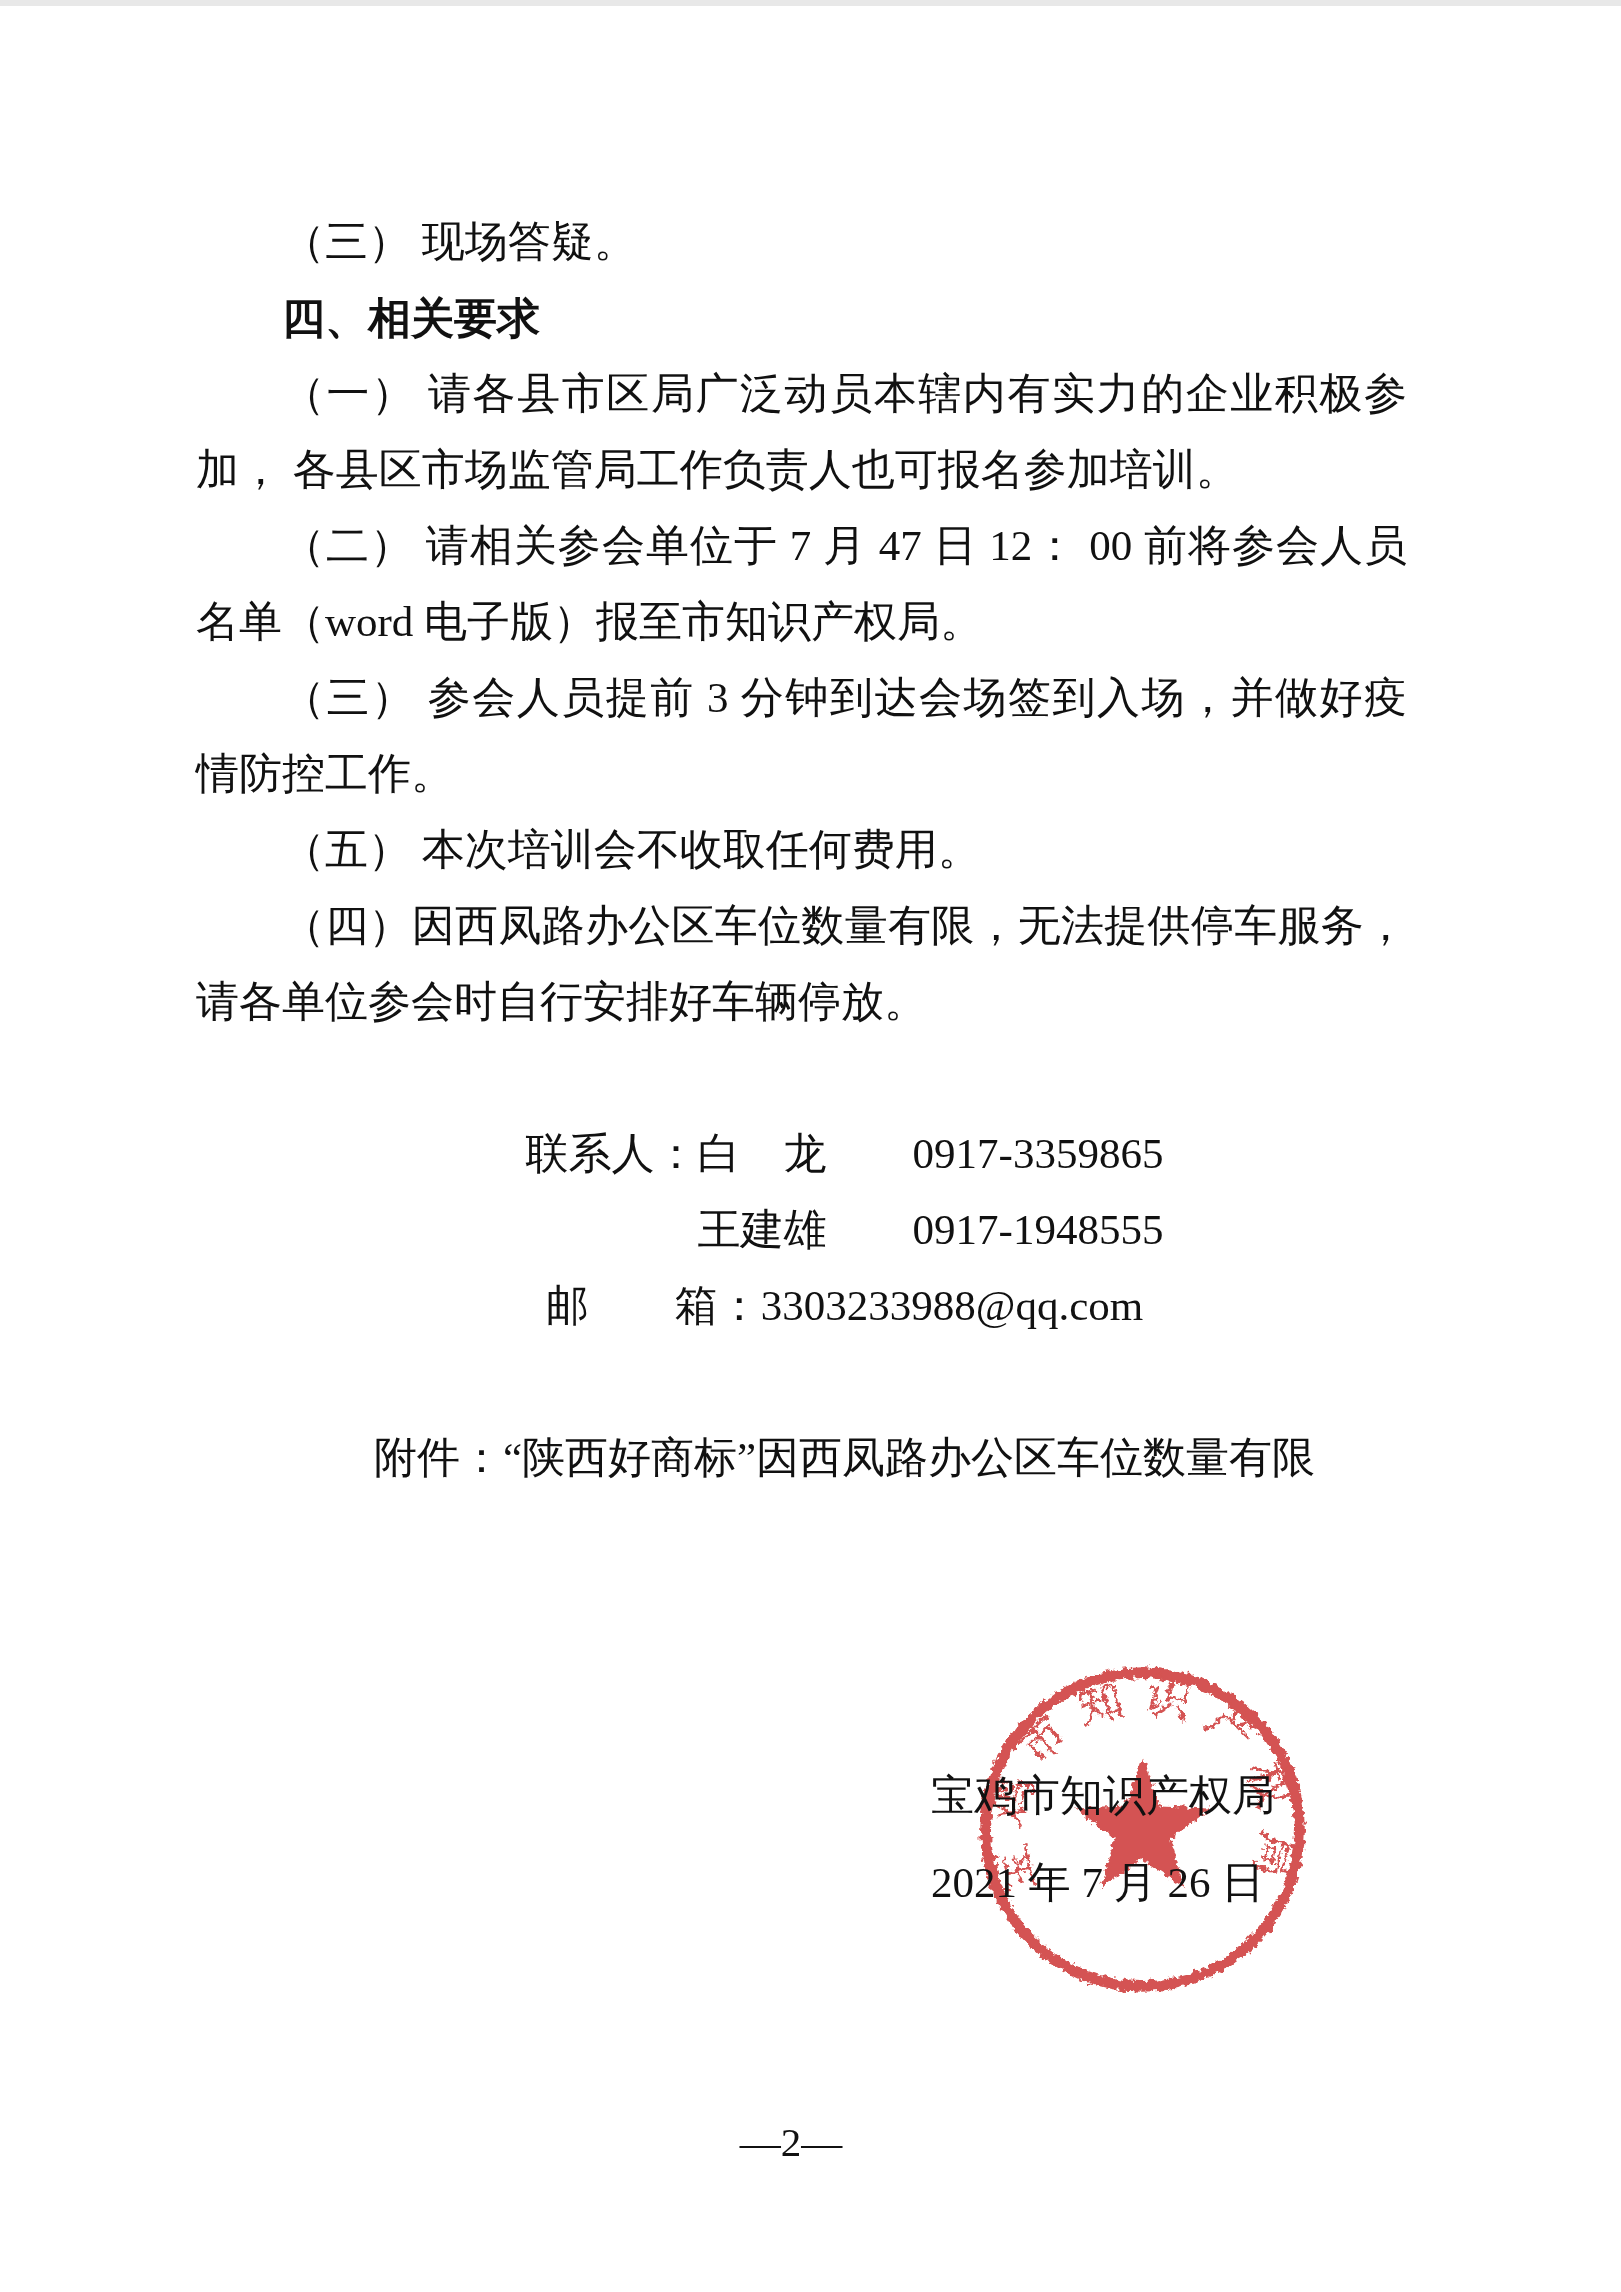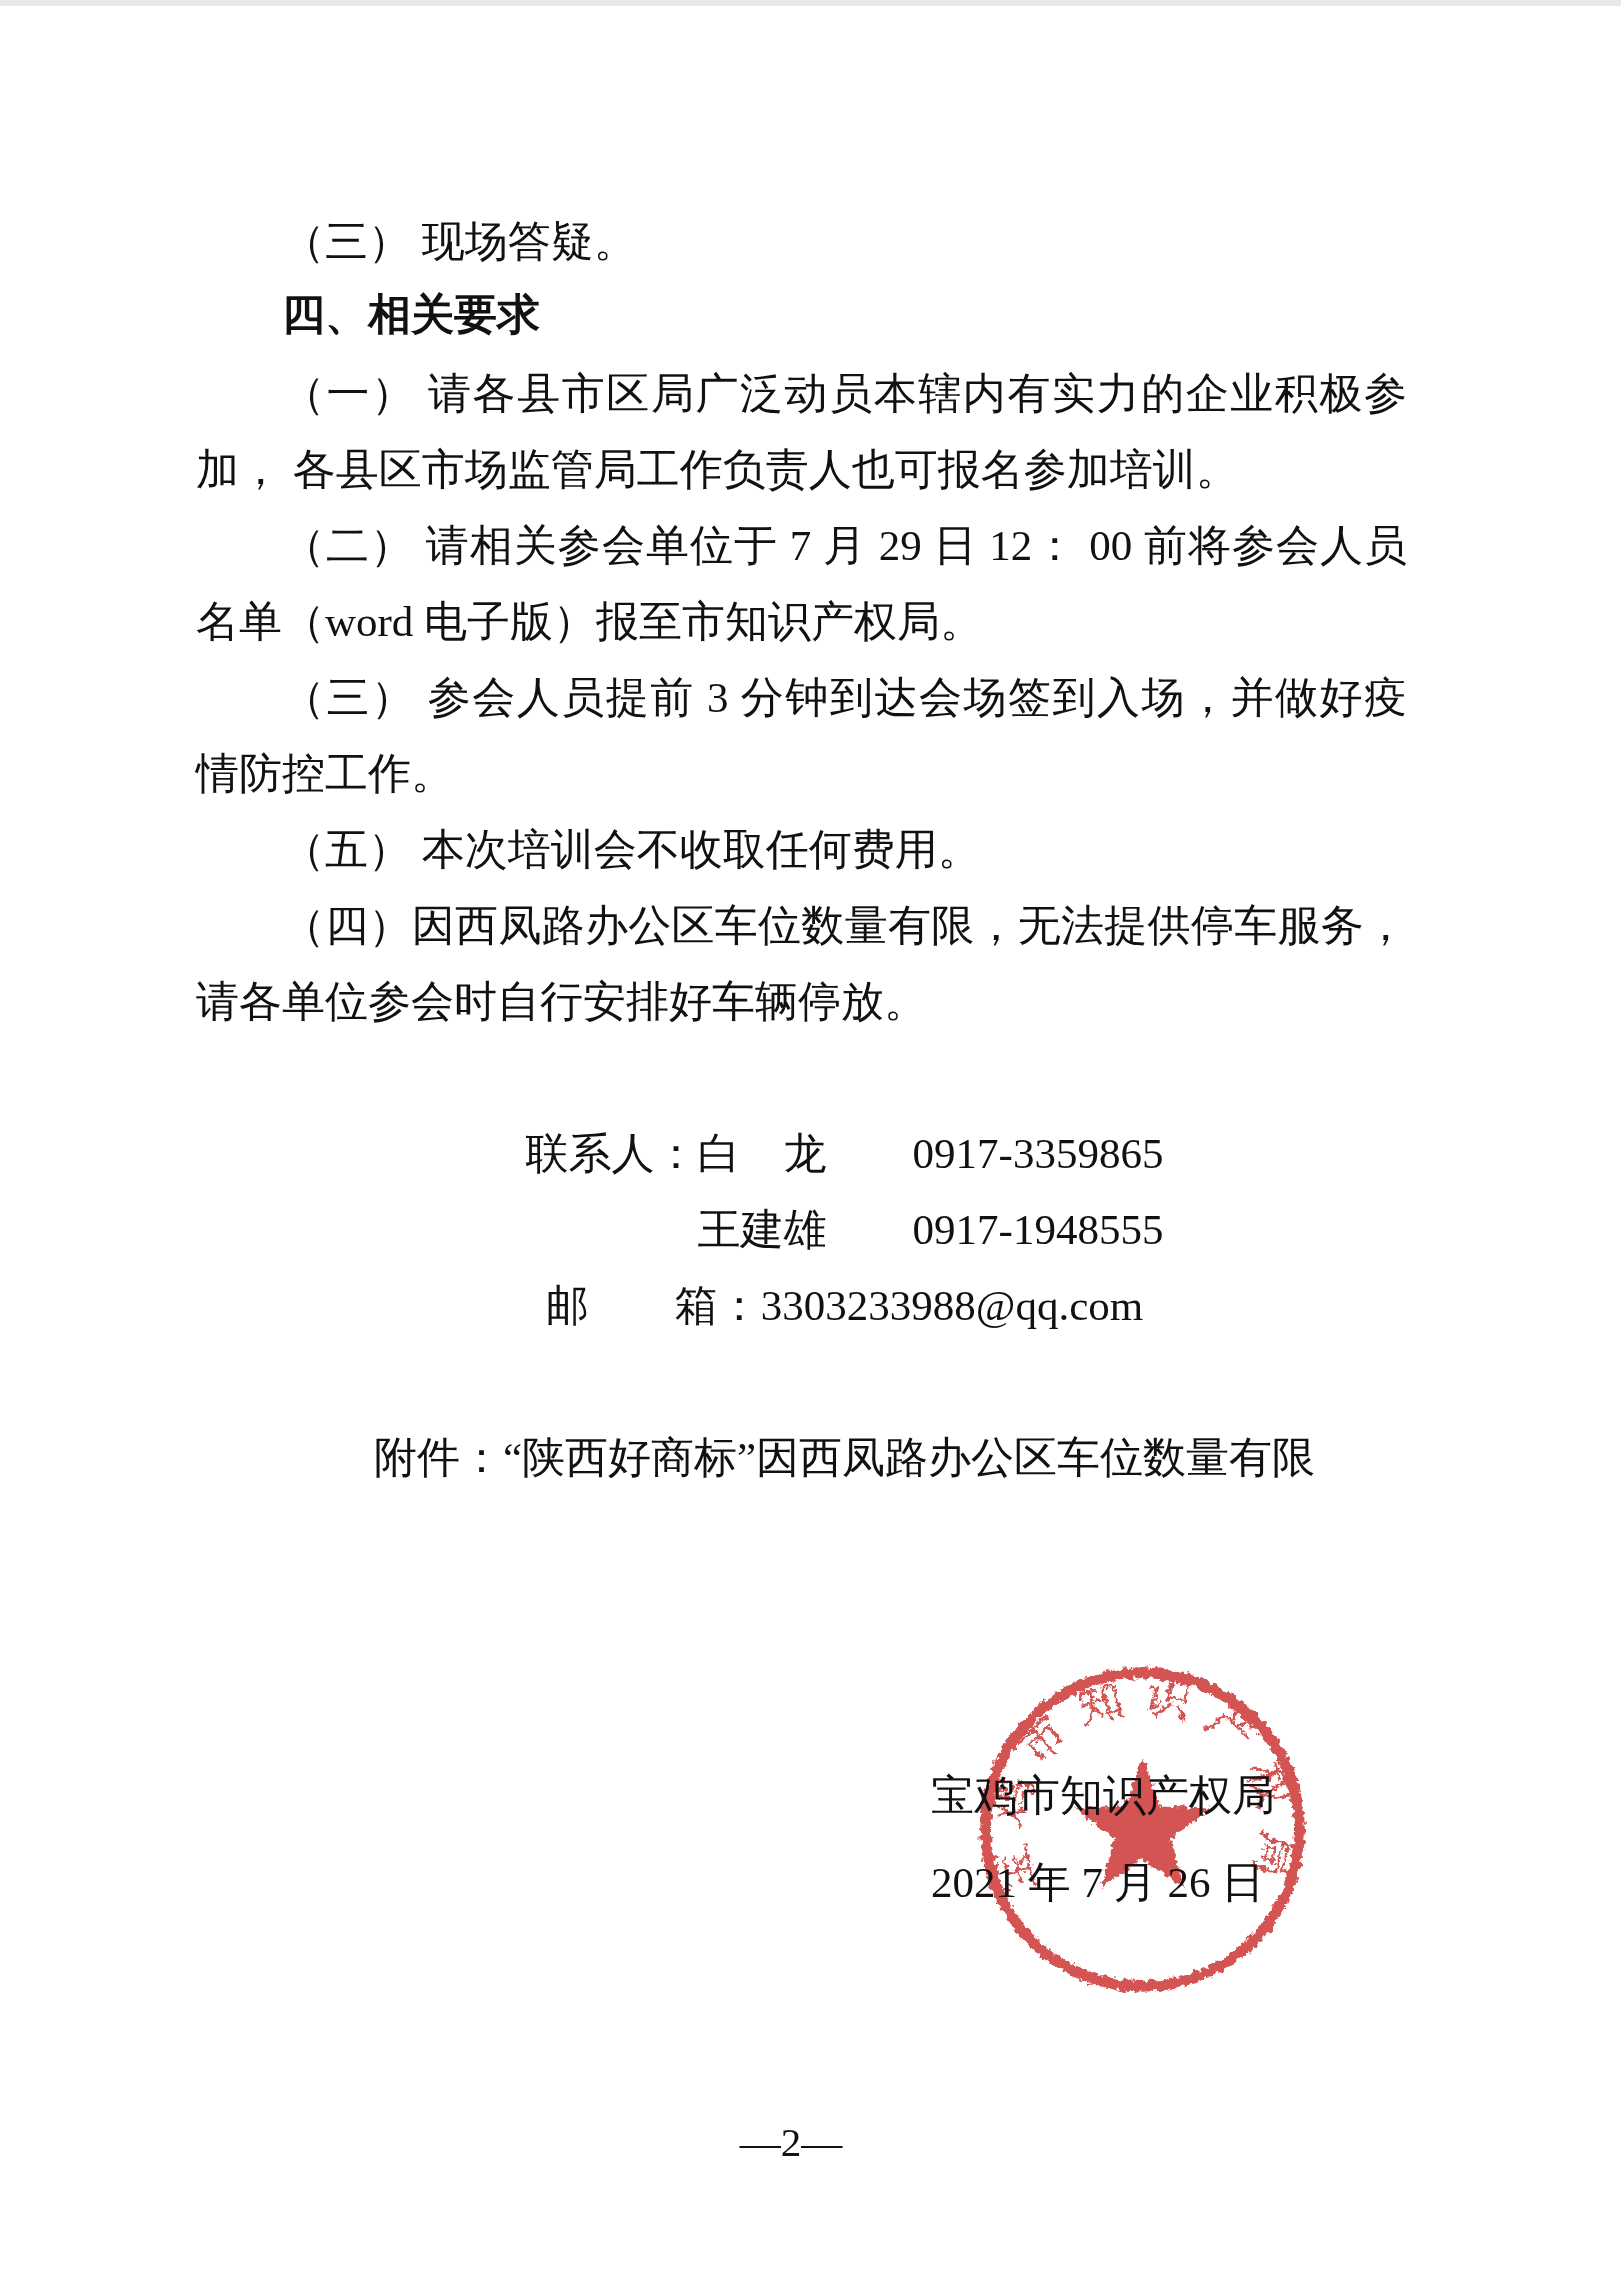--- a/index.html
+++ b/index.html
@@ -14,21 +14,21 @@
   }
   .body-text {
     position:absolute;
     left:196px; top:198px; width:1211px;
     font-size:43px; line-height:76px;
     text-align:justify;
     z-index:2;
   }
   .para { margin:0; text-indent:2em; }
   .heading {
-    font-family:Liberation Mono, monospace;
+    font-family:Liberation Sans, sans-serif;
     font-weight:bold;
     text-align:left;
   }
   .plainline { margin:0; text-indent:2em; white-space:pre; text-align:center; }
   .spacer { height:76px; }
   .signature {
     position:absolute;
     left:931px; top:1746px; width:412px;
     font-size:43px; line-height:87px;
     z-index:3;
@@ -51,21 +51,21 @@
 </style>
 </head>
 <body>
 
 <div class="page">
 
   <div class="body-text">
     <p class="para">（三） 现场答疑。</p>
     <p class="para heading">四、相关要求</p>
     <p class="para">（一） 请各县市区局广泛动员本辖内有实力的企业积极参加， 各县区市场监管局工作负责人也可报名参加培训。</p>
-    <p class="para">（二） 请相关参会单位于 7 月 29 日 12： 00 前将参会人员名单（word 电子版）报至市知识产权局。</p>
+    <p class="para">（二） 请相关参会单位于 7 月 47 日 12： 00 前将参会人员名单（word 电子版）报至市知识产权局。</p>
     <p class="para">（三） 参会人员提前 3 分钟到达会场签到入场，并做好疫情防控工作。</p>
     <p class="para">（五） 本次培训会不收取任何费用。</p>
     <p class="para">（四）因西凤路办公区车位数量有限，无法提供停车服务，请各单位参会时自行安排好车辆停放。</p>
     <div class="spacer"></div>
     <p class="plainline">联系人：白　龙　　0917-3359865</p>
     <p class="plainline">　　　　王建雄　　0917-1948555</p>
     <p class="plainline">邮　　箱：3303233988@qq.com</p>
     <div class="spacer"></div>
     <p class="plainline">附件：“陕西好商标”因西凤路办公区车位数量有限</p>
   </div>

